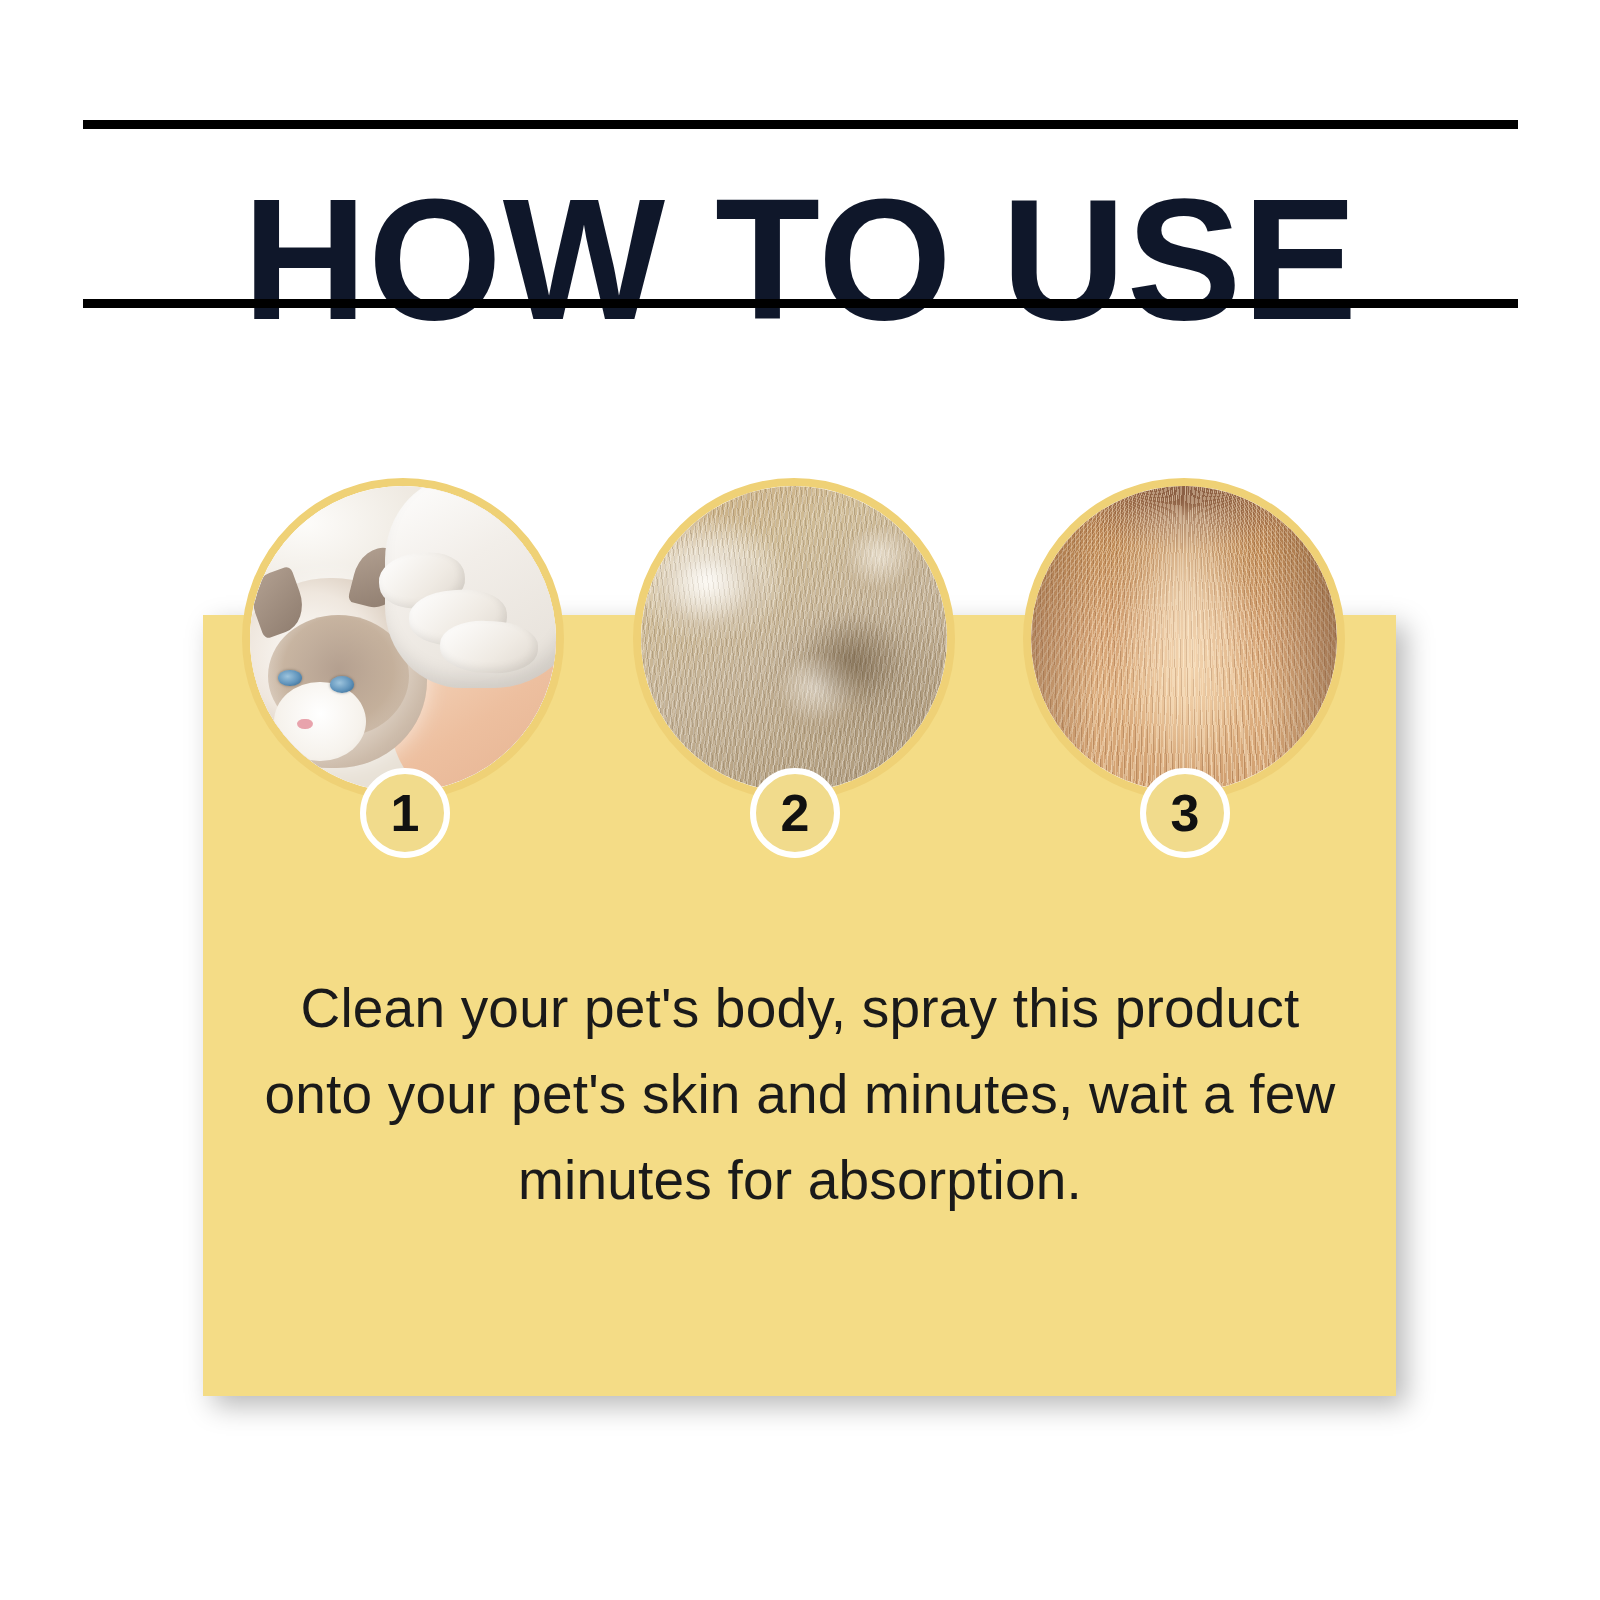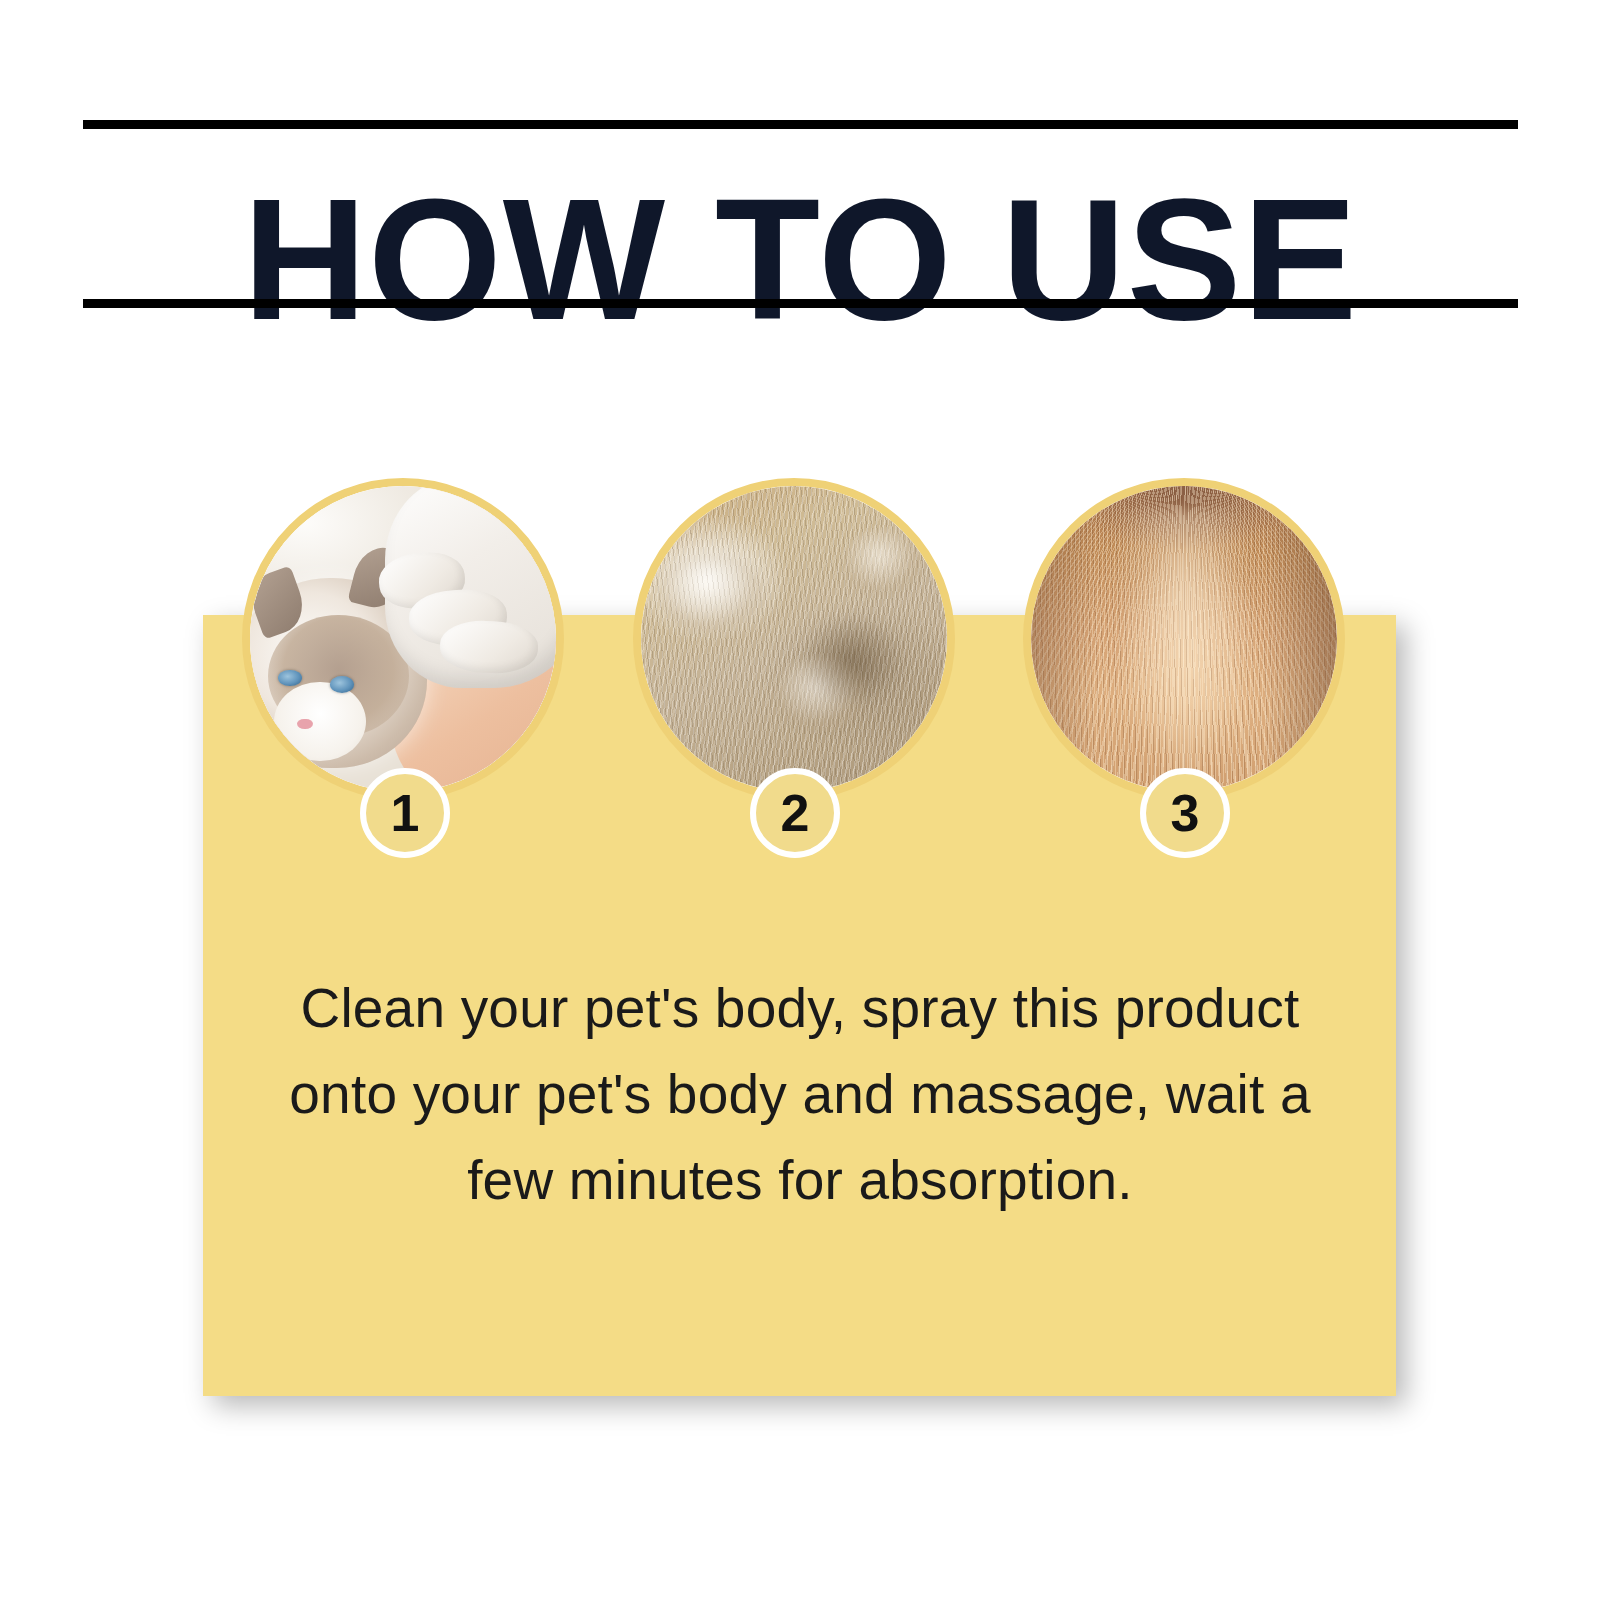--- a/index.html
+++ b/index.html
@@ -347,15 +347,15 @@
         </div>
       </div>
     </div>
 
     <div class="badge badge-1">1</div>
     <div class="badge badge-2">2</div>
     <div class="badge badge-3">3</div>
 
   </div>
 
-  <div class="body-copy">Clean your pet's body, spray this product onto your pet's body and massage, wait a few minutes for absorption.</div>
+  <div class="body-copy">Clean your pet's body, spray this product onto your pet's skin and minutes, wait a few minutes for absorption.</div>
 
 </div>
 
 </body></html>

